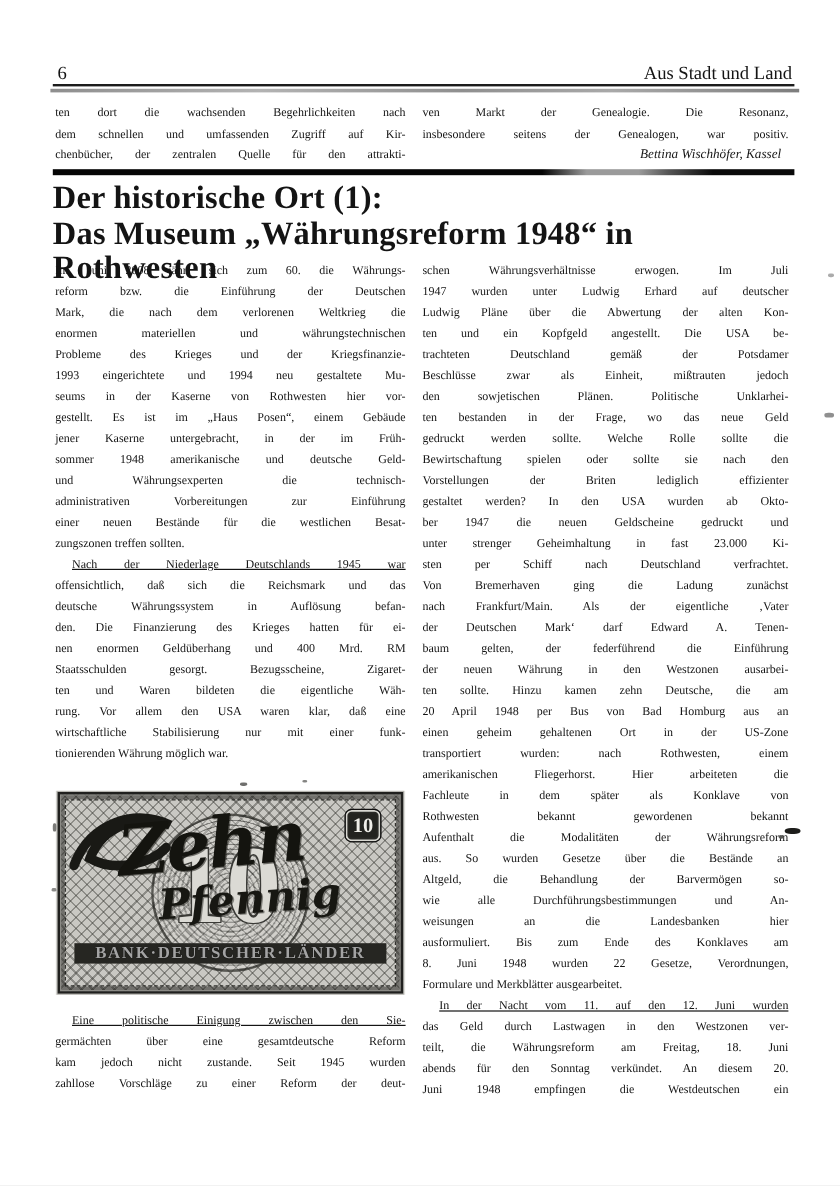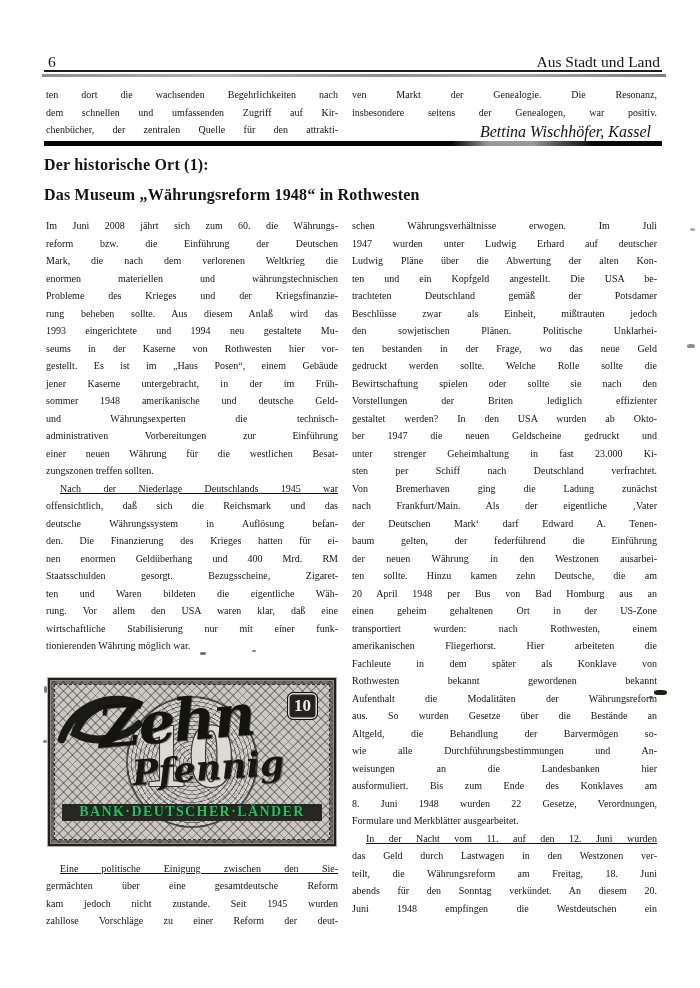--- a/index.html
+++ b/index.html
@@ -15,25 +15,25 @@
   .rule-thin { position:absolute; top:70px; left:44px; right:38px; height:2px; background:#1c1c1c; }
   .rule-gray { position:absolute; top:74px; left:42px; right:34px; height:3px;
     background:linear-gradient(to right,#8e8e8e,#b3b3b3 28%,#8f8f8f 55%,#a9a9a9 75%,#7d7d7d); filter:blur(.4px); }
   
   .lines { font-size:10px; line-height:17.5px; }
   .line { text-align:justify; text-align-last:justify; white-space:normal; }
   .line.last { text-align-last:left; }
   .line.indent { text-indent:14px;text-decoration:underline; }
   .intro { position:absolute; top:86px; left:46px; width:611px; display:flex; gap:14px; }
   .colL { width:292px; } .colR { width:305px; }
-  .byline { font-style:italic; text-align:right; font-size:16px; margin-top:2px; padding-right:6px; }
+  .byline { font-style:italic; text-align:right; font-size:11px; margin-top:2px; padding-right:6px; }
   
   .rule-thick { position:absolute; top:141px; left:44px; width:618px; height:5px;
     background:linear-gradient(to right,#050505 0 66%,#9a9a9a 72% 79%,#555555 83%,#0a0a0a 89% 100%); }
-  .headline { position:absolute; top:150px; left:44px; right:30px; font-size:16px; font-weight:bold;
+  .headline { position:absolute; top:150px; left:44px; right:30px; font-size:27px; font-weight:bold;
     line-height:29.5px; letter-spacing:.2px; }
   .hline { display:block; }
   
   .main { position:absolute; top:217px; left:46px; width:611px; display:flex; gap:14px; }
   
   .banknote-figure { margin:22px 0 13px 0; width:292px; background:#f8f8f6; padding:1px 2px; position:relative; }
   .note { position:relative; width:288px; height:168px; border:2px solid #20201e;
     background-color:#c9c8c3;
     background-image:
       repeating-linear-gradient(45deg, rgba(45,45,40,.38) 0 1.3px, rgba(0,0,0,0) 1.3px 6.5px),
@@ -51,21 +51,21 @@
     display:flex; align-items:center; justify-content:center;
     box-shadow: inset 0 0 0 1.5px #d8d7d1, inset 0 0 0 3px #2a2a26; }
   .flourish { position:absolute; top:8px; left:2px; width:120px; height:70px; transform:rotate(-8deg); }
   .zehn { position:absolute; top:12px; left:48px; font-family:"DejaVu Serif",serif; font-style:italic;
     font-weight:bold; font-size:58px; line-height:1; color:#14140f; transform:rotate(-5deg);
     letter-spacing:-2px; text-shadow:1px 1px 0 rgba(20,20,15,.55); }
   .pfennig { position:absolute; top:70px; left:82px; font-family:"DejaVu Serif",serif; font-style:italic;
     font-weight:bold; font-size:35px; line-height:1; color:#171712; transform:rotate(-4deg);
     text-shadow:1px 1px 0 rgba(20,20,15,.45); }
   .band { position:absolute; left:12px; right:12px; bottom:23px; height:17px; background:#262622;
-    color:#22c55e; display:flex; align-items:center; justify-content:center; font-size:14px; font-weight:bold;
+    color:#a3a3a3; display:flex; align-items:center; justify-content:center; font-size:14px; font-weight:bold;
     letter-spacing:1.4px; text-shadow:0 0 1px #000; }
   
   .speck { position:absolute; border-radius:40%; }
   .sp1 { top:228px; left:690px; width:5px; height:3px; background:#ababab; }
   .sp2 { top:344px; left:687px; width:8px; height:4px; background:#8f8f8f; }
   .sp3 { top:690px; left:654px; width:13px; height:5px; background:#1d1d1b; }
   .sp4 { top:696px; left:649px; width:4px; height:3px; background:#5a5a58; }
   .sp5 { top:686px; left:44px; width:3px; height:7px; background:#7a7a78; }
   .sp6 { top:740px; left:43px; width:4px; height:3px; background:#8b8b89; }
   .sp7 { top:652px; left:200px; width:6px; height:3px; background:#6f6f6d; }
@@ -106,29 +106,28 @@
   </div>
 
   <div class="main">
     <div class="colL">
       <div class="lines">
           <div class="line">Im Juni 2008 jährt sich zum 60. die Währungs-</div>
           <div class="line">reform bzw. die Einführung der Deutschen</div>
           <div class="line">Mark, die nach dem verlorenen Weltkrieg die</div>
           <div class="line">enormen materiellen und währungstechnischen</div>
           <div class="line">Probleme des Krieges und der Kriegsfinanzie-</div>
-          <div class="line">rung beheben sollte. Aus diesem Anlaß wird das</div>
           <div class="line">1993 eingerichtete und 1994 neu gestaltete Mu-</div>
           <div class="line">seums in der Kaserne von Rothwesten hier vor-</div>
           <div class="line">gestellt. Es ist im „Haus Posen“, einem Gebäude</div>
           <div class="line">jener Kaserne untergebracht, in der im Früh-</div>
           <div class="line">sommer 1948 amerikanische und deutsche Geld-</div>
           <div class="line">und Währungsexperten die technisch-</div>
           <div class="line">administrativen Vorbereitungen zur Einführung</div>
-          <div class="line">einer neuen Währung für die westlichen Besat-</div>
+          <div class="line">einer neuen Bestände für die westlichen Besat-</div>
           <div class="line last">zungszonen treffen sollten.</div>
         </div>
       <div class="lines">
           <div class="line indent">Nach der Niederlage Deutschlands 1945 war</div>
           <div class="line">offensichtlich, daß sich die Reichsmark und das</div>
           <div class="line">deutsche Währungssystem in Auflösung befan-</div>
           <div class="line">den. Die Finanzierung des Krieges hatten für ei-</div>
           <div class="line">nen enormen Geldüberhang und 400 Mrd. RM</div>
           <div class="line">Staatsschulden gesorgt. Bezugsscheine, Zigaret-</div>
           <div class="line">ten und Waren bildeten die eigentliche Wäh-</div>

